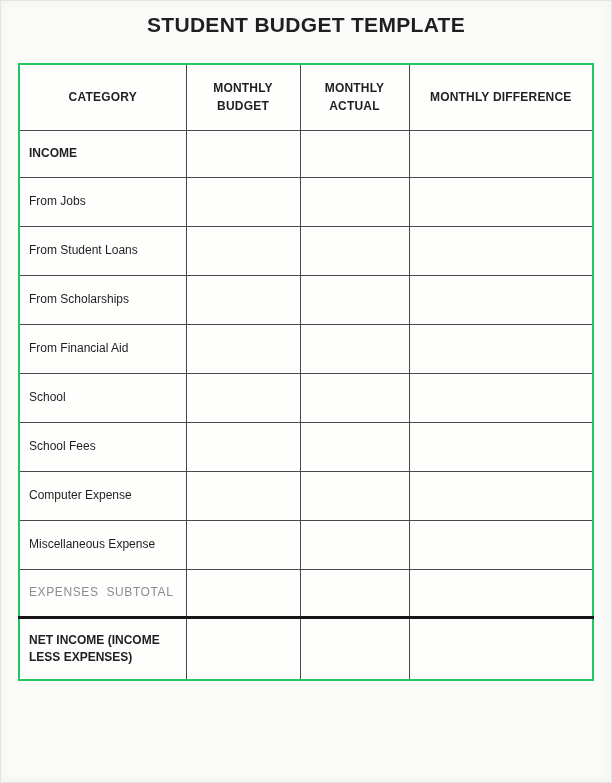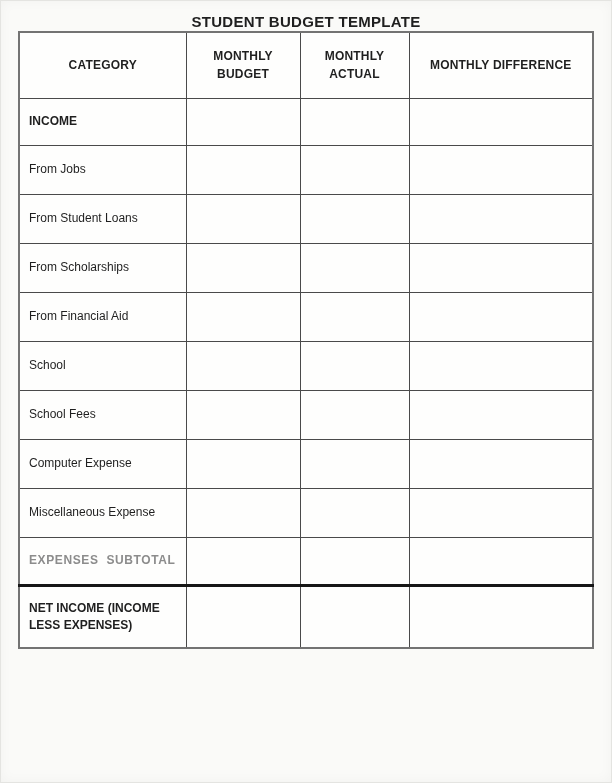--- a/index.html
+++ b/index.html
@@ -14,33 +14,33 @@
     width: 612px; height: 783px;
     background: var(--page-bg, #fafaf8);
     box-shadow: inset 0 0 0 1px #e4e4e1, inset 0 0 14px rgba(0,0,0,0.04);
     overflow: hidden;
     box-sizing: border-box;
   }
   .title {
     margin: 0;
     padding-top: 13px;
     text-align: center;
-    font-size: 15px;
+    font-size: 21px;
     font-weight: bold;
     letter-spacing: 0.3px;
     color: var(--text, #1f1f1f);
   }
   table.budget {
     position: absolute;
-    left: 18px; top: 31px;
+    left: 18px; top: 63px;
     width: 574px;
     border-collapse: collapse;
     table-layout: fixed;
     background: #fefefd;
-    border: 2px solid #737373;
+    border: 2px solid #22c55e;
   }
   col.c1 { width: 167px; }
   col.c2 { width: 114px; }
   col.c3 { width: 109px; }
   col.c4 { width: 184px; }
   th, td {
     border: 1px solid #4a4a4a;
     font-size: 12px;
     color: var(--text, #1f1f1f);
     padding: 8px;
@@ -61,21 +61,21 @@
     text-align: left;
     vertical-align: middle;
     padding-left: 9px;
     padding-right: 8px;
     line-height: 17px;
   }
   tr.row-income { height: 47px; }
   tr.row-income td.cat { font-weight: bold; }
   tr.row-subtotal { height: 48px; }
   tr.row-subtotal td.cat {
-    font-weight: bold;
+    font-weight: normal;
     color: var(--subtotal-text, #8c8c8c);
     letter-spacing: 0.6px;
     word-spacing: 4px;
   }
   tr.row-net { height: 63px; margin-top: 23px; }
   tr.row-net td { border-top: 3px solid #161616; }
   tr.row-net td.cat { font-weight: bold; }
 </style>
 </head>
 <body>

